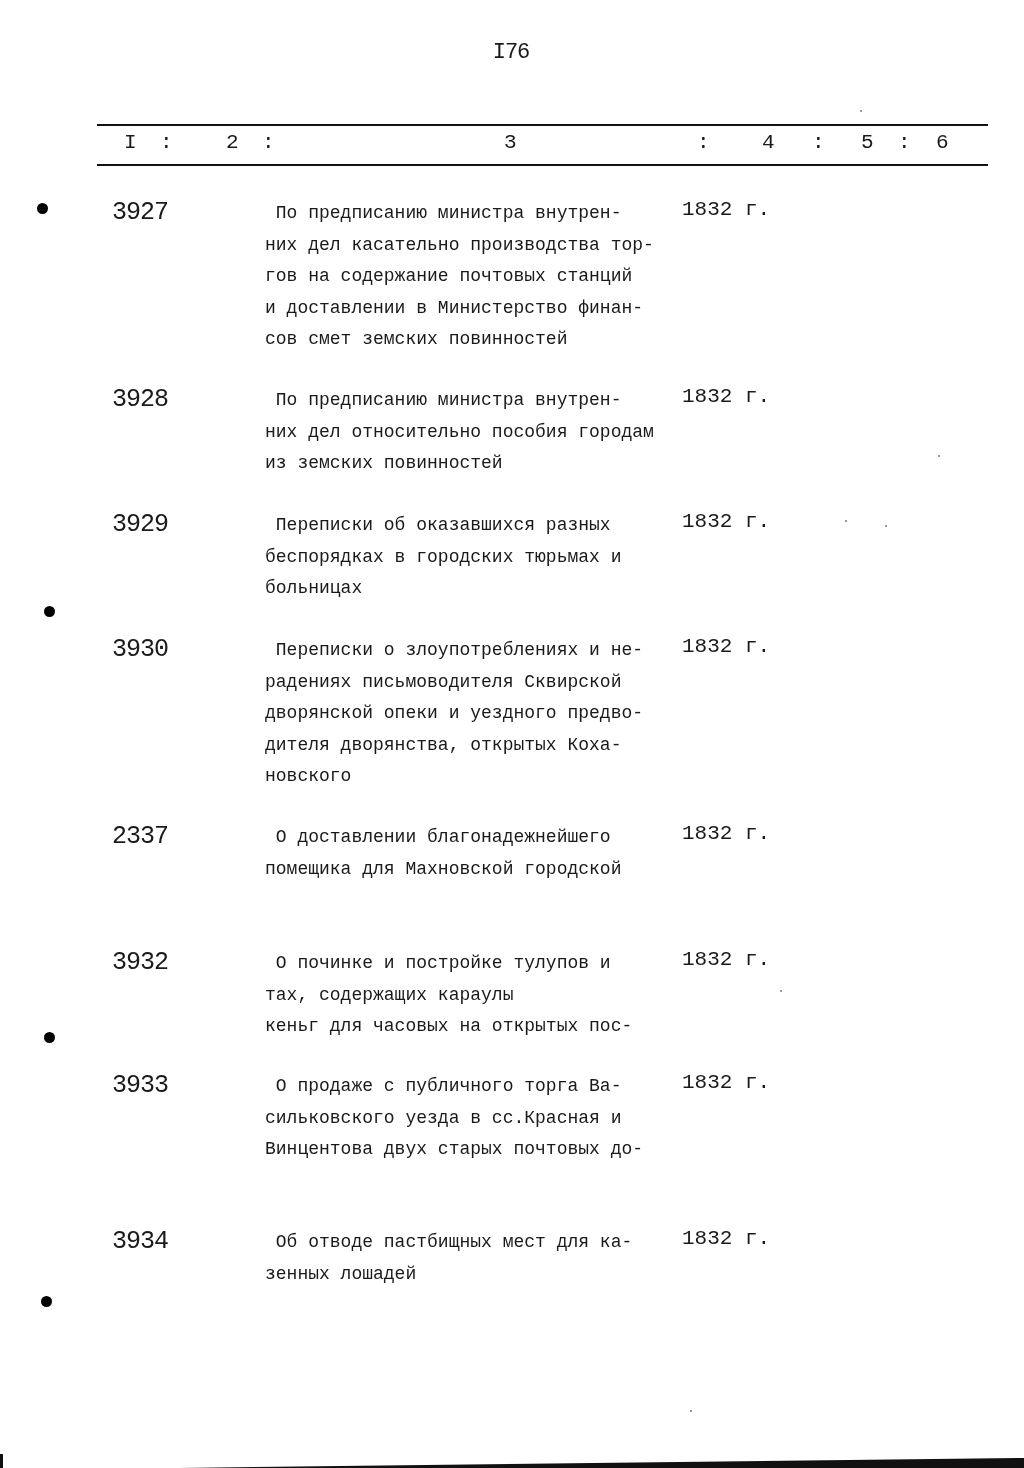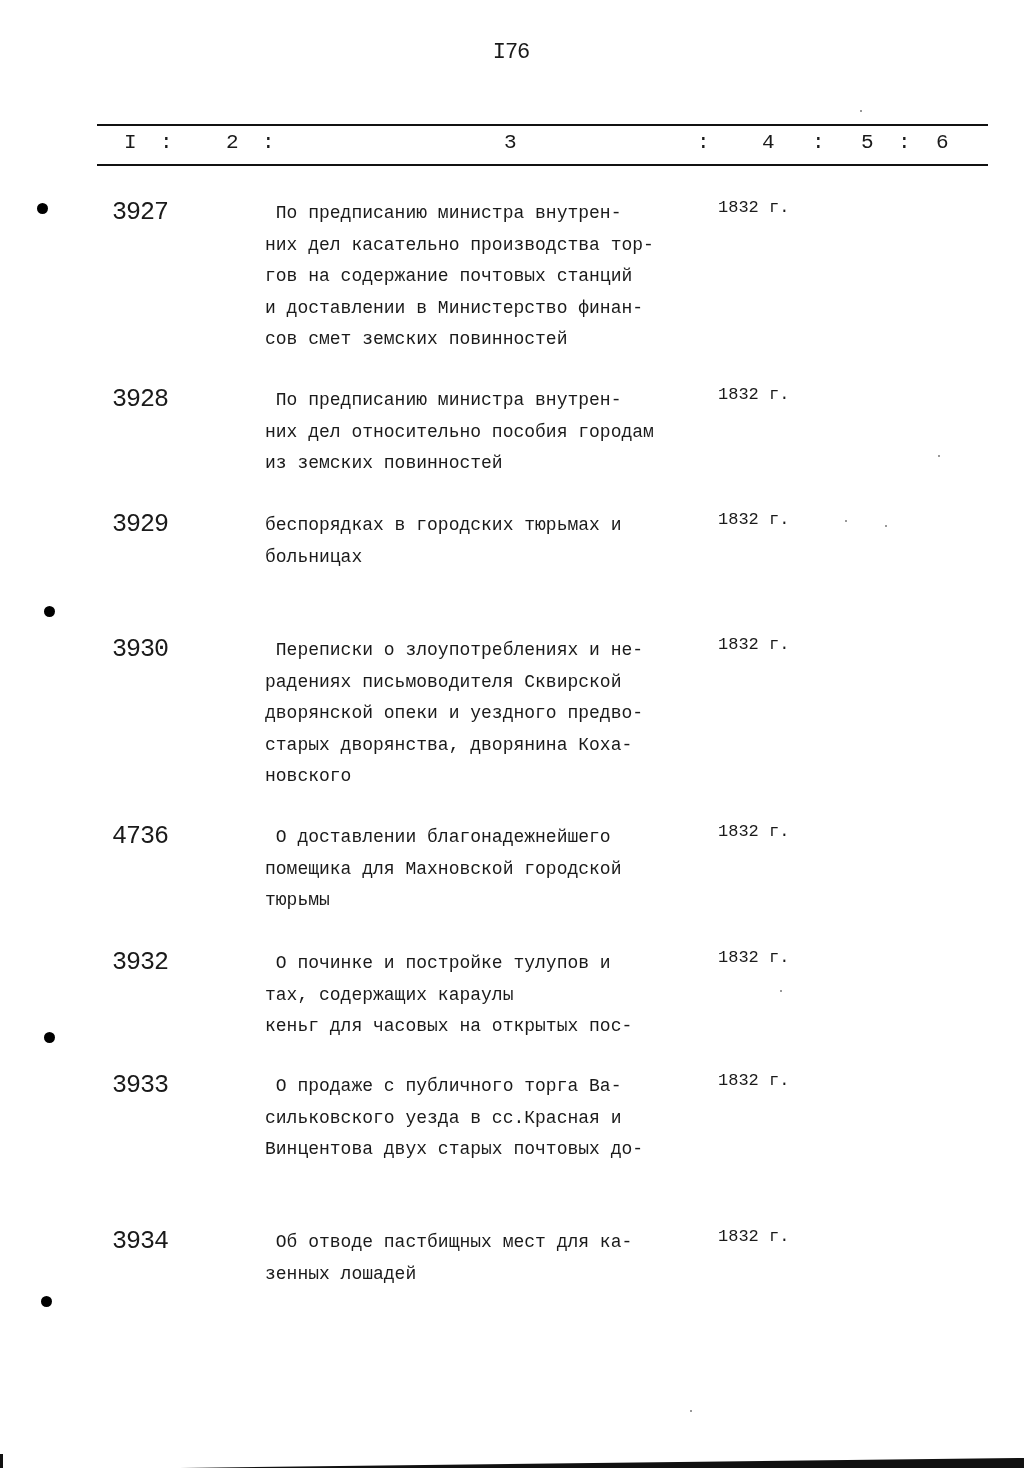--- a/index.html
+++ b/index.html
@@ -9,21 +9,21 @@
   }
   .page-number { position:absolute; top:40px; left:5px; width:1012px; text-align:center; font-size:22px; letter-spacing:-1px; }
   .rule { position:absolute; left:97px; width:891px; height:2px; background:#111; }
   .rule.top { top:124px; }
   .rule.bottom { top:164px; }
   .header-row { position:absolute; top:131px; left:0; width:1024px; height:28px; font-size:21px; }
   .header-row span { position:absolute; top:0; }
   .entry { position:absolute; left:0; width:1024px; }
   .entry .num { position:absolute; left:112px; top:0; font-size:25px; letter-spacing:-1px; }
   .entry .desc { position:absolute; left:265px; top:0; width:460px; font-size:18px; line-height:31.5px; white-space:pre; }
-  .entry .date { position:absolute; left:718px; top:0; font-size:17px; white-space:pre;text-align:center; }
+  .entry .date { position:absolute; left:682px; top:0; font-size:21px; white-space:pre;text-align:center; }
   .punch { position:absolute; width:11px; height:11px; border-radius:50%; background:#000; }
   .bottom-edge { position:absolute; left:0; bottom:0; width:1024px; height:14px; }
   .speck { position:absolute; width:2px; height:2px; background:#777; border-radius:50%; }
 </style>
 </head>
 <body>
 
 <div class="page-number">I76</div>
 
 <div class="rule top"></div>
@@ -49,33 +49,33 @@
 </div>
 
 <div class="entry" style="top:385px">
   <span class="num">3928</span>
   <div class="desc"><div> По предписанию министра внутрен-</div><div>них дел относительно пособия городам</div><div>из земских повинностей</div></div>
   <span class="date">1832 г.</span>
 </div>
 
 <div class="entry" style="top:510px">
   <span class="num">3929</span>
-  <div class="desc"><div>беспорядках в городских тюрьмах и</div><div>больницах</div></div>
+  <div class="desc"><div> Переписки об оказавшихся разных</div><div>беспорядках в городских тюрьмах и</div><div>больницах</div></div>
   <span class="date">1832 г.</span>
 </div>
 
 <div class="entry" style="top:635px">
   <span class="num">3930</span>
-  <div class="desc"><div> Переписки о злоупотреблениях и не-</div><div>радениях письмоводителя Сквирской</div><div>дворянской опеки и уездного предво-</div><div>старых дворянства, дворянина Коха-</div><div>новского</div></div>
+  <div class="desc"><div> Переписки о злоупотреблениях и не-</div><div>радениях письмоводителя Сквирской</div><div>дворянской опеки и уездного предво-</div><div>дителя дворянства, открытых Коха-</div><div>новского</div></div>
   <span class="date">1832 г.</span>
 </div>
 
 <div class="entry" style="top:822px">
-  <span class="num">4736</span>
-  <div class="desc"><div> О доставлении благонадежнейшего</div><div>помещика для Махновской городской</div><div>тюрьмы</div></div>
+  <span class="num">2337</span>
+  <div class="desc"><div> О доставлении благонадежнейшего</div><div>помещика для Махновской городской</div></div>
   <span class="date">1832 г.</span>
 </div>
 
 <div class="entry" style="top:948px">
   <span class="num">3932</span>
   <div class="desc"><div> О починке и постройке тулупов и</div><div>тах, содержащих караулы</div><div>кеньг для часовых на открытых пос-</div></div>
   <span class="date">1832 г.</span>
 </div>
 
 <div class="entry" style="top:1071px">

